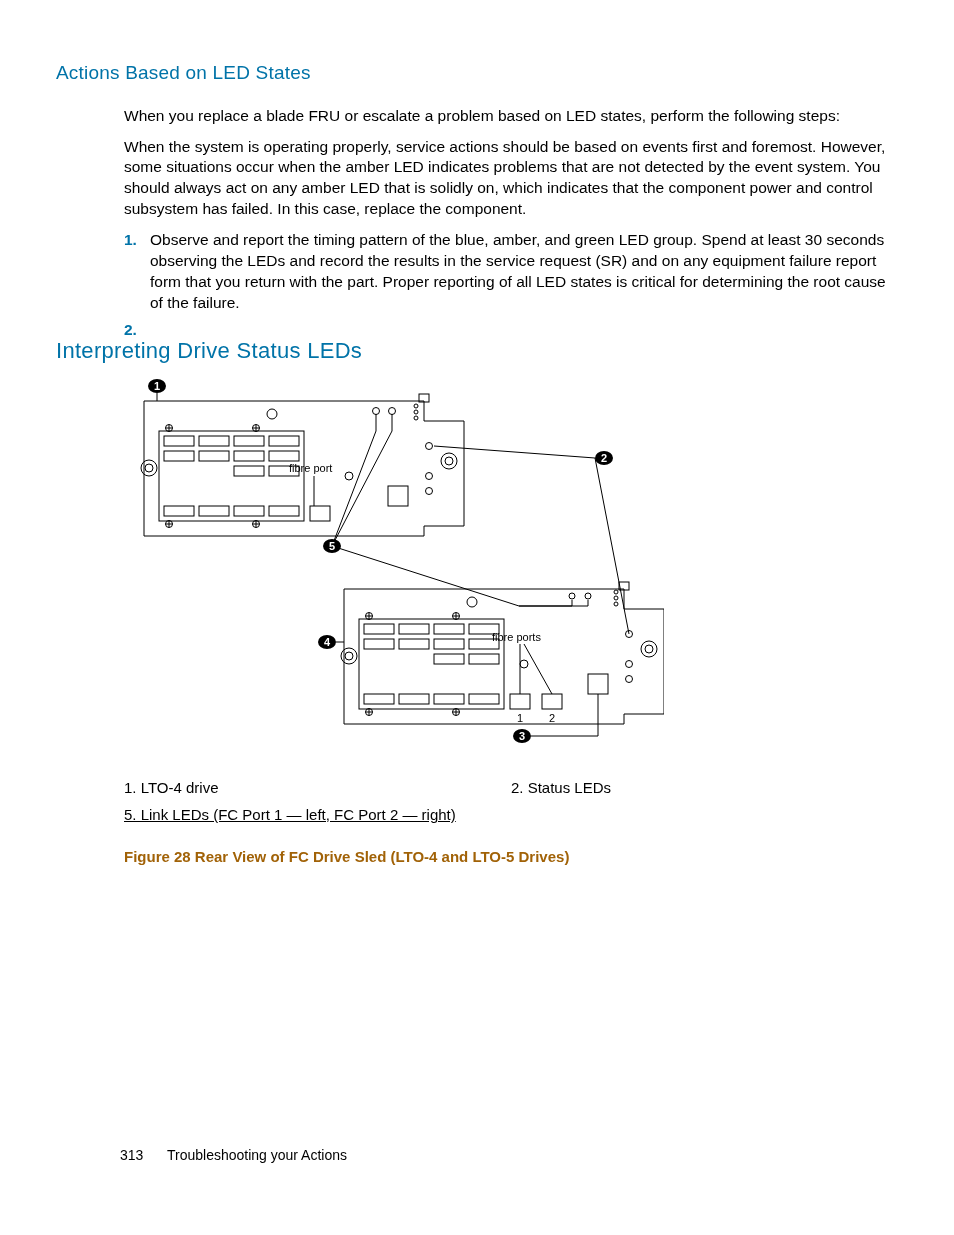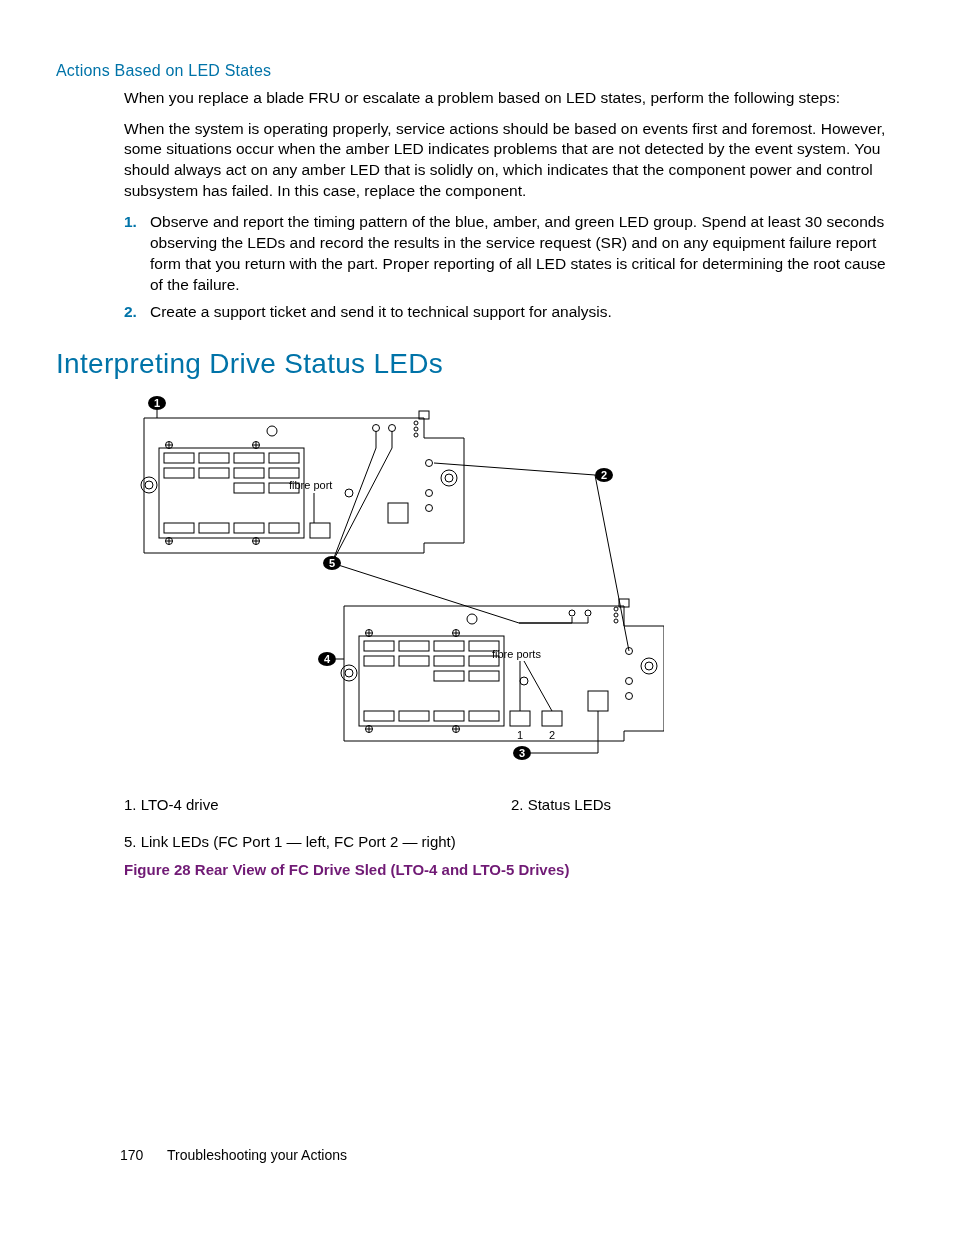--- a/index.html
+++ b/index.html
@@ -10,28 +10,28 @@
     font-size: 15.5px;
     color: #000;
     line-height: 1.35;
     padding: 60px 56px 40px 56px;
     position: relative;
     background: #fff;
   }
   .h2 {
     color: #0073a8;
     font-weight: 400;
-    font-size: 16px;
-    margin-bottom: 6px;
+    font-size: 19px;
+    margin-bottom: 20px;
     letter-spacing: 0.2px;
   }
   .h1 {
     color: #0073a8;
     font-weight: 300;
-    font-size: 28px;
+    font-size: 22px;
     margin: 22px 0 10px 0;
     letter-spacing: 0.3px;
   }
   .content-block { margin-left: 68px; }
   p { margin-bottom: 10px; }
   ol { list-style: none; margin-left: 0; }
   ol li { position: relative; padding-left: 26px; margin-bottom: 6px; }
   ol li .num {
     position: absolute; left: 0; top: 0;
     color: #0073a8; font-weight: bold;
@@ -42,28 +42,28 @@
     width: 540px;
     height: 380px;
     position: relative;
   }
   .diagram-wrap svg { display:block; }
   .legend-table {
     margin-top: 22px;
     width: 100%;
     display: grid;
     grid-template-columns: 1fr 1fr;
-    row-gap: 17px;
+    row-gap: 7px;
     font-size: 15px;
   }
   .figure-caption {
-    color: #701a75;
+    color: #a16207;
     font-weight: bold;
     font-size: 15px;
-    margin-top: 8px;
+    margin-top: 22px;
   }
   .footer {
     position: absolute;
     left: 120px;
     bottom: 70px;
     font-size: 14px;
   }
   .footer .pagenum { margin-right: 20px; }
   .callout-bubble {
     fill: #000;
@@ -79,21 +79,20 @@
 <div class="content-block">
   <p>When you replace a blade FRU or escalate a problem based on LED states, perform the following steps:</p>
   <p>When the system is operating properly, service actions should be based on events first and foremost. However, some situations occur when the amber LED indicates problems that are not detected by the event system. You should always act on any amber LED that is solidly on, which indicates that the component power and control subsystem has failed. In this case, replace the component.</p>
   <ol>
     <li>
       <span class="num">1.</span>
       <span>Observe and report the timing pattern of the blue, amber, and green LED group. Spend at least 30 seconds observing the LEDs and record the results in the service request (SR) and on any equipment failure report form that you return with the part. Proper reporting of all LED states is critical for determining the root cause of the failure.</span>
     </li>
     <li>
       <span class="num">2.</span>
-      <span>Create a support ticket and send it to technical support for analysis.</span>
     </li>
   </ol>
 </div>
 
 <div class="h1">Interpreting Drive Status LEDs</div>
 <div class="content-block">
 
   <div class="diagram-wrap">
     <svg viewBox="0 0 540 380" width="540" height="380">
 
@@ -249,22 +248,22 @@
 
       <ellipse class="callout-bubble" cx="398" cy="360" rx="9" ry="7"></ellipse>
       <text class="callout-text" x="398" y="360">3</text>
       <line class="thin" x1="407" y1="360" x2="474" y2="360"></line>
     </svg>
   </div>
 
   <div class="legend-table">
     <div>1. LTO-4 drive</div>
     <div>2. Status LEDs</div>
-    <div style="grid-column:1/3;">5. Link LEDs (FC Port 1 — left, FC Port 2 — right)</div>
+    <div style="grid-column:1/3;text-decoration:underline;">5. Link LEDs (FC Port 1 — left, FC Port 2 — right)</div>
   </div>
 
   <div class="figure-caption">Figure 28 Rear View of FC Drive Sled (LTO-4 and LTO-5 Drives)</div>
 </div>
 
 <div class="footer">
-  <span class="pagenum">170</span>
+  <span class="pagenum">313</span>
   <span>Troubleshooting your Actions</span>
 </div>
 
 </body></html>

